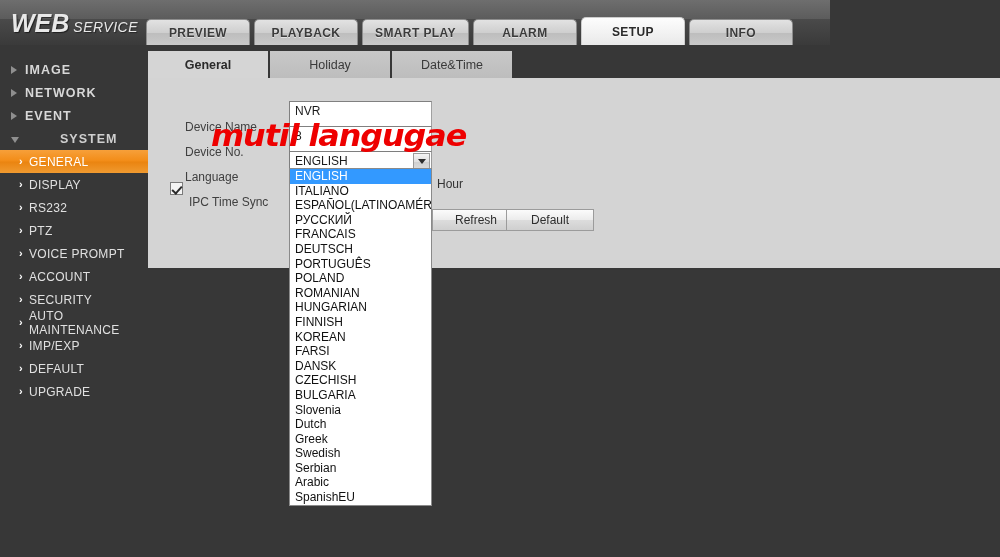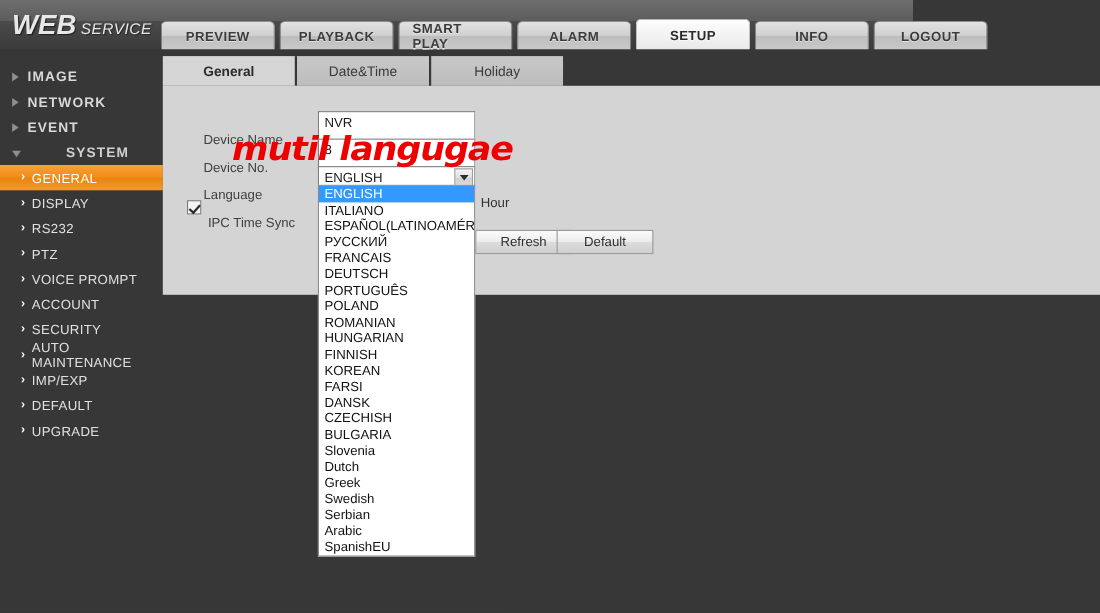--- a/index.html
+++ b/index.html
@@ -272,21 +272,20 @@
   <div class="logo">
     <span class="web">WEB</span><span class="service">SERVICE</span>
   </div>
   <div class="navtabs" id="navtabs">
       <div class="navtab">PREVIEW</div>
       <div class="navtab">PLAYBACK</div>
       <div class="navtab">SMART PLAY</div>
       <div class="navtab">ALARM</div>
       <div class="navtab active">SETUP</div>
       <div class="navtab">INFO</div>
-      <div class="navtab">LOGOUT</div>
     </div>
 </div>
 
 <div class="sidebar" id="sidebar">
     <div class="menu-top">
       <span class="tri"></span>
       <span>IMAGE</span>
     </div>
     <div class="menu-top">
       <span class="tri"></span>
@@ -341,22 +340,22 @@
       <span>DEFAULT</span>
     </div>
     <div class="menu-sub">
       <span class="chev">›</span>
       <span>UPGRADE</span>
     </div>
   </div>
 
 <div class="content-tabs" id="ctabs">
     <div class="ctab active">General</div>
+    <div class="ctab">Holiday</div>
     <div class="ctab">Date&amp;Time</div>
-    <div class="ctab">Holiday</div>
   </div>
 
 <div class="panel">
 
   <div class="form-row" style="left:37px; top:24px;">
     <span class="lbl">Device Name</span>
   </div>
   <div class="tbox" style="left:141px; top:23px;">NVR</div>
 
   <div class="form-row" style="left:37px; top:49px;">

